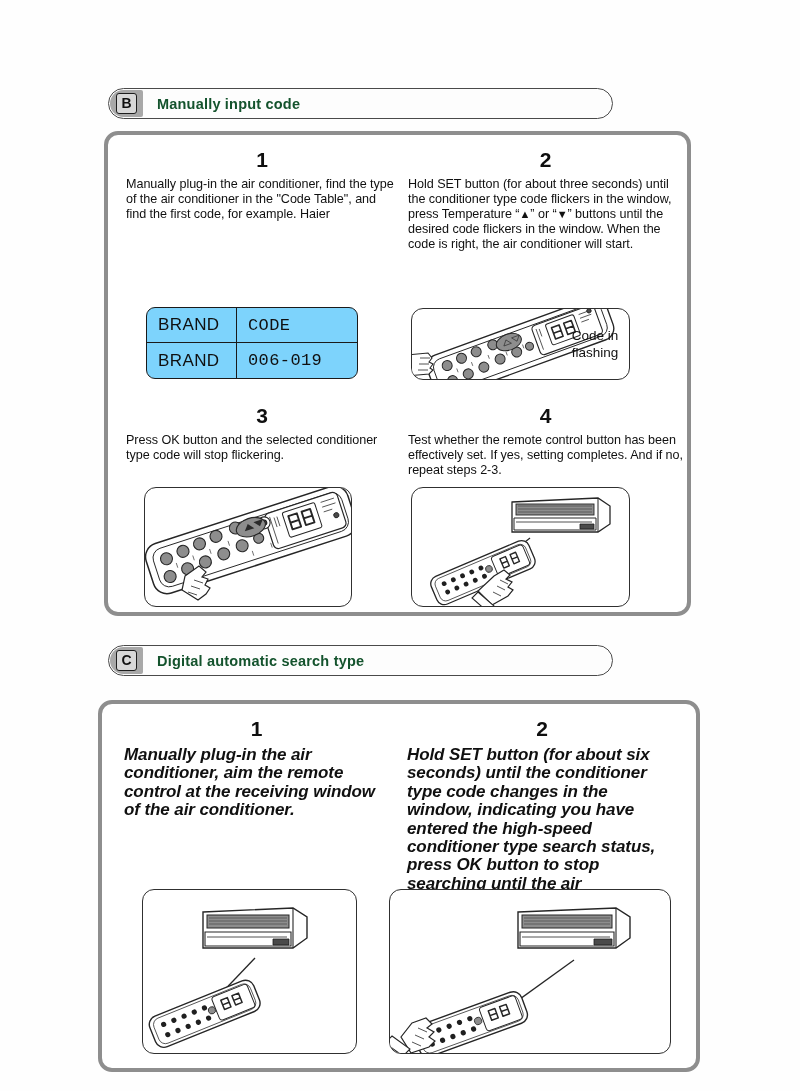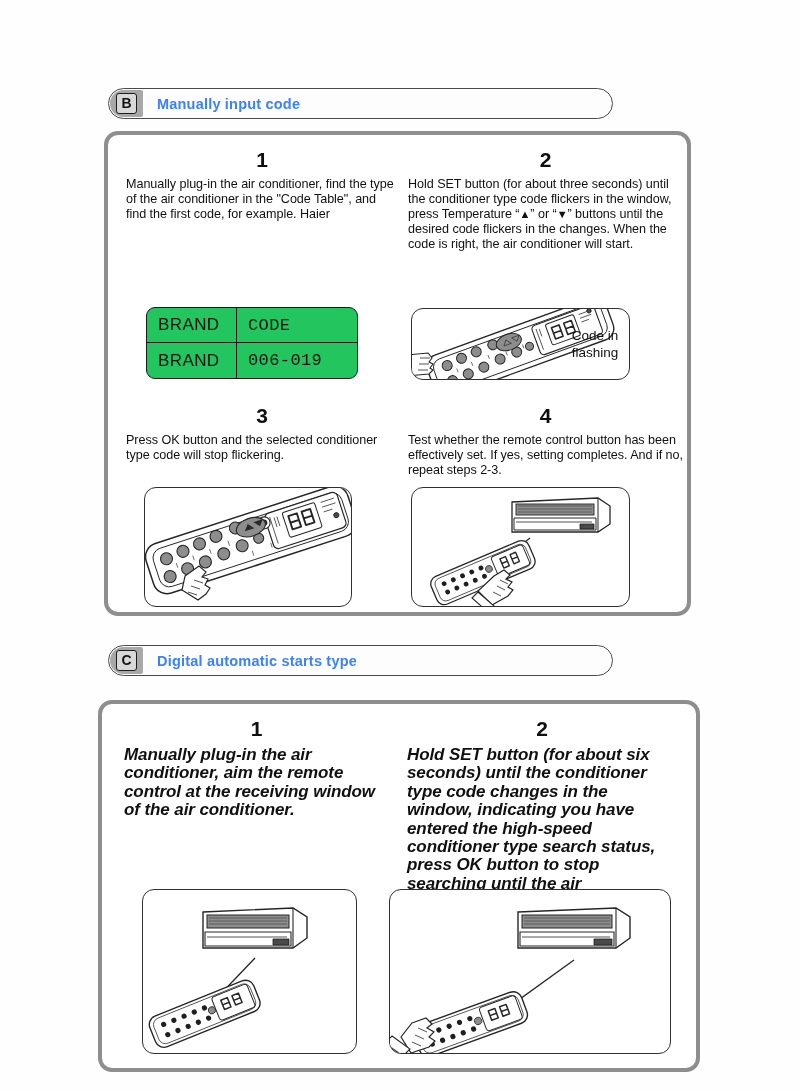--- a/index.html
+++ b/index.html
@@ -54,21 +54,21 @@
     line-height: 18px;
     text-align: center;
     color: #111;
     font-family: "Liberation Sans", sans-serif;
   }
   .section-title {
     margin-left: 14px;
     font-size: 14.5px;
     font-weight: bold;
     letter-spacing: 0.2px;
-    color: #3b82f6;
+    color: #14532d;
     white-space: nowrap;
   }
 
   
   .panel {
     position: absolute;
     border: 4px solid #8e8e8e;
     border-radius: 14px;
     background: #ffffff;
     box-sizing: border-box;
@@ -101,21 +101,21 @@
     font-style: italic;
   }
   .arrow-glyph { font-size: 11px; }
 
   
   .codetable {
     position: absolute;
     border: 1.7px solid #1a1a1a;
     border-radius: 9px;
     box-sizing: border-box;
-    background: #22c55e;
+    background: #7dd3fc;
   }
   .codetable .row {
     display: flex;
     height: 50%;
     box-sizing: border-box;
   }
   .codetable .row.top { border-bottom: 1.5px solid #1a1a1a; }
   .codetable .cell {
     display: flex;
     align-items: center;
@@ -169,21 +169,21 @@
 
   <div class="panel" style="left:104px; top:131px; width:587px; height:485px;">
 
     <div class="step" style="left:18px; top:14px; width:272px;">
       <div class="step-num">1</div>
       <div class="step-text">Manually plug-in the air conditioner, find the type of the air conditioner in the "Code Table", and find the first code, for example. Haier</div>
     </div>
 
     <div class="step" style="left:300px; top:14px; width:275px;">
       <div class="step-num">2</div>
-      <div class="step-text"><span>Hold SET button (for about three seconds) until the conditioner type code flickers in the window, press Temperature “</span><span class="arrow-glyph">▲</span><span>” or “</span><span class="arrow-glyph">▼</span><span>” buttons until the desired code flickers in the changes. When the code is right, the air conditioner will start.</span></div>
+      <div class="step-text"><span>Hold SET button (for about three seconds) until the conditioner type code flickers in the window, press Temperature “</span><span class="arrow-glyph">▲</span><span>” or “</span><span class="arrow-glyph">▼</span><span>” buttons until the desired code flickers in the window. When the code is right, the air conditioner will start.</span></div>
     </div>
 
     <div class="codetable" style="left:38px; top:172px; width:212px; height:72px;">
       <div class="row top">
         <div class="cell first">BRAND</div>
         <div class="cell second">CODE</div>
       </div>
       <div class="row">
         <div class="cell first">BRAND</div>
         <div class="cell second">006-019</div>
@@ -352,21 +352,21 @@
           <path class="ink-fill-white" d="M66 104 l16 14 l-6 6 l-16 -14 z" stroke-width="1.1"></path>
         </g>
       </svg>
     </div>
   </div>
 
   <div class="section-header" style="left:108px; top:645px; width:505px;">
     <div class="badge">
       <div class="badge-inner">C</div>
     </div>
-    <div class="section-title">Digital automatic starts type</div>
+    <div class="section-title">Digital automatic search type</div>
   </div>
 
   <div class="panel" style="left:98px; top:700px; width:602px; height:372px;">
 
     <div class="step" style="left:22px; top:14px; width:265px;">
       <div class="step-num">1</div>
       <div class="step-text bold-ish">Manually plug-in the air conditioner, aim the remote control at the receiving window of the air conditioner.</div>
     </div>
 
     <div class="step" style="left:305px; top:14px; width:270px;">

